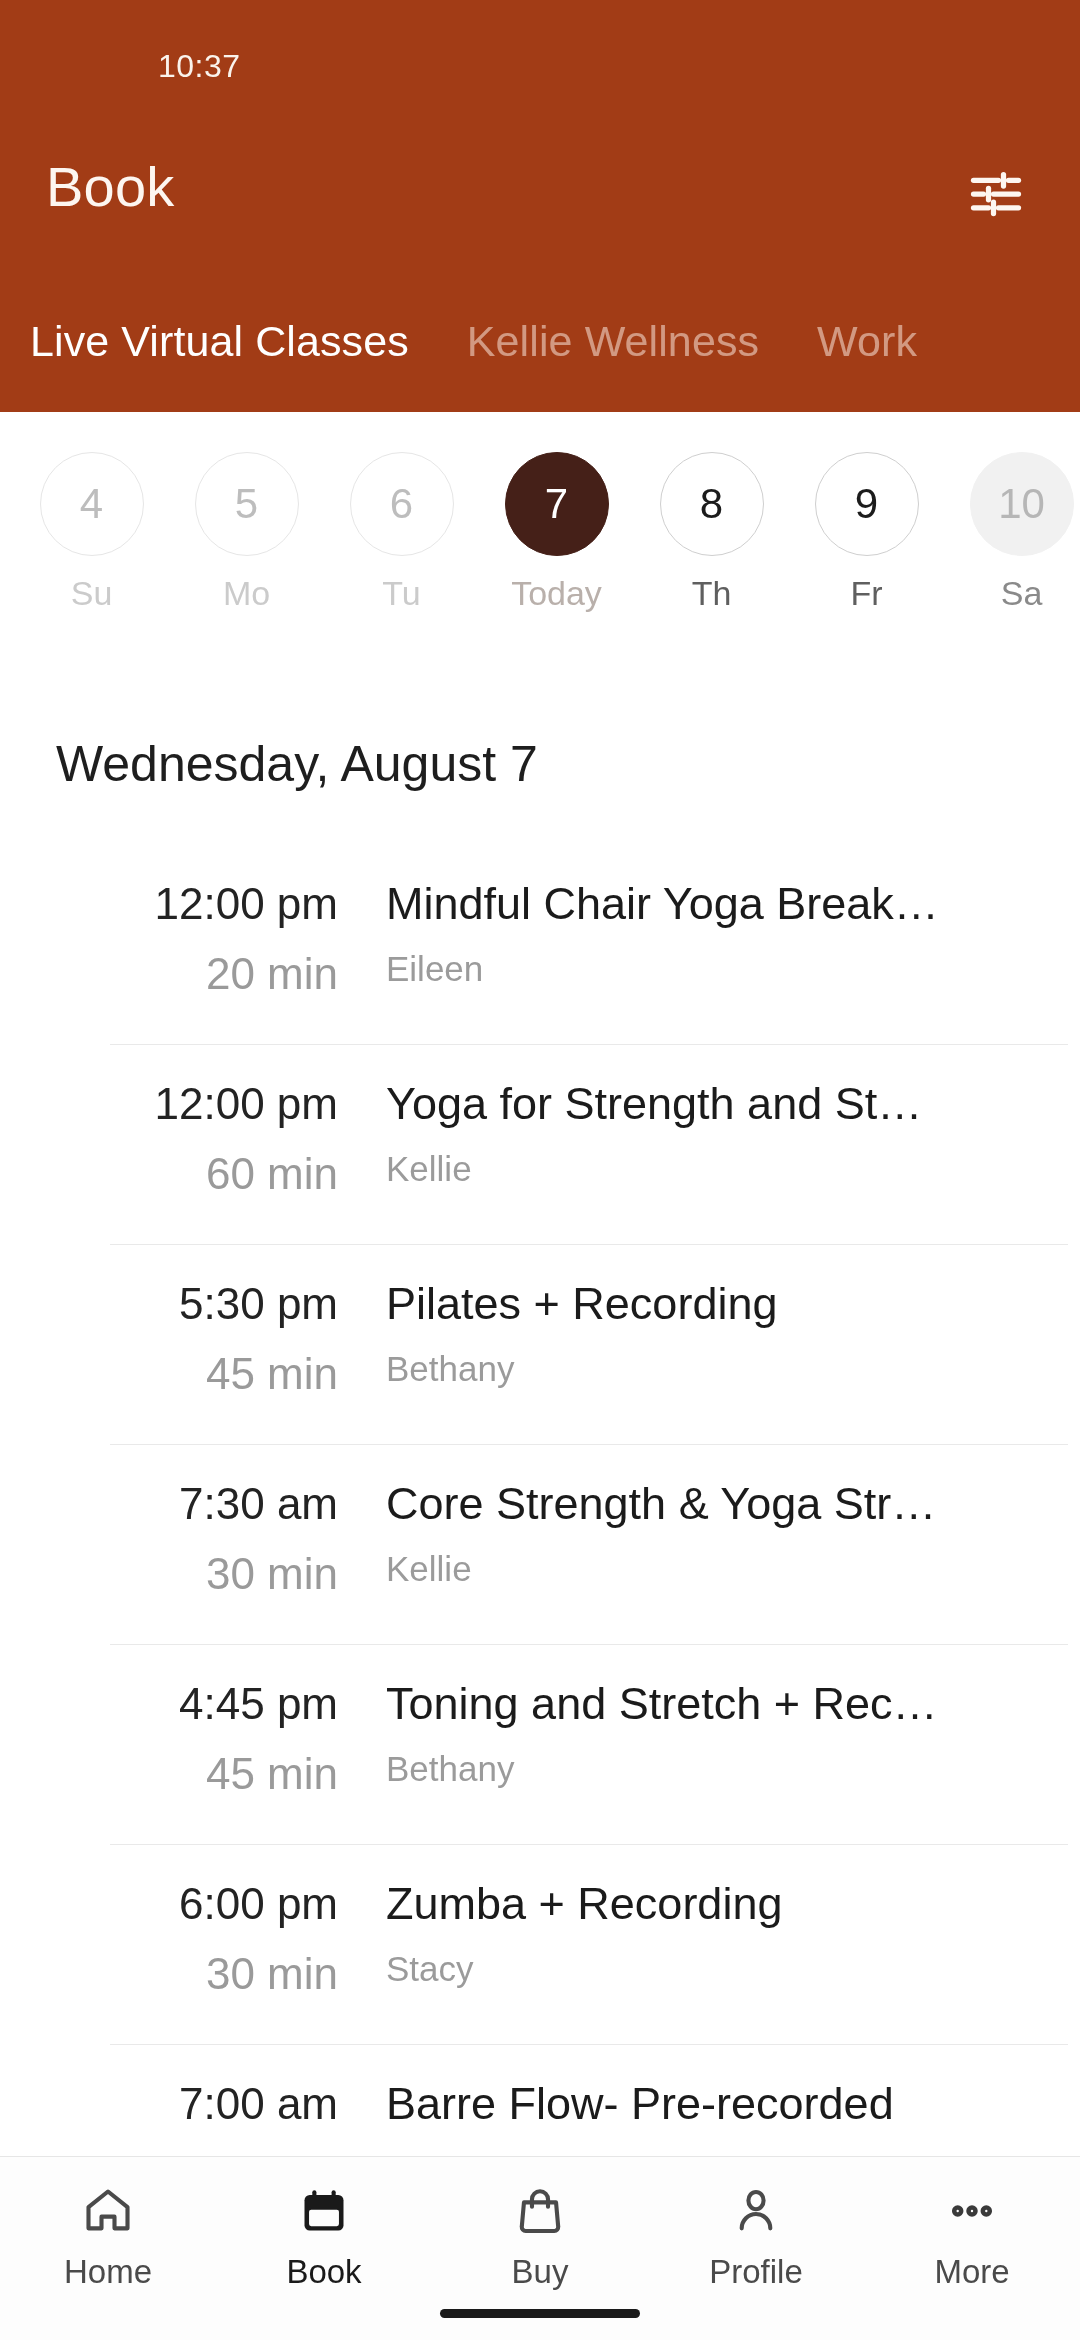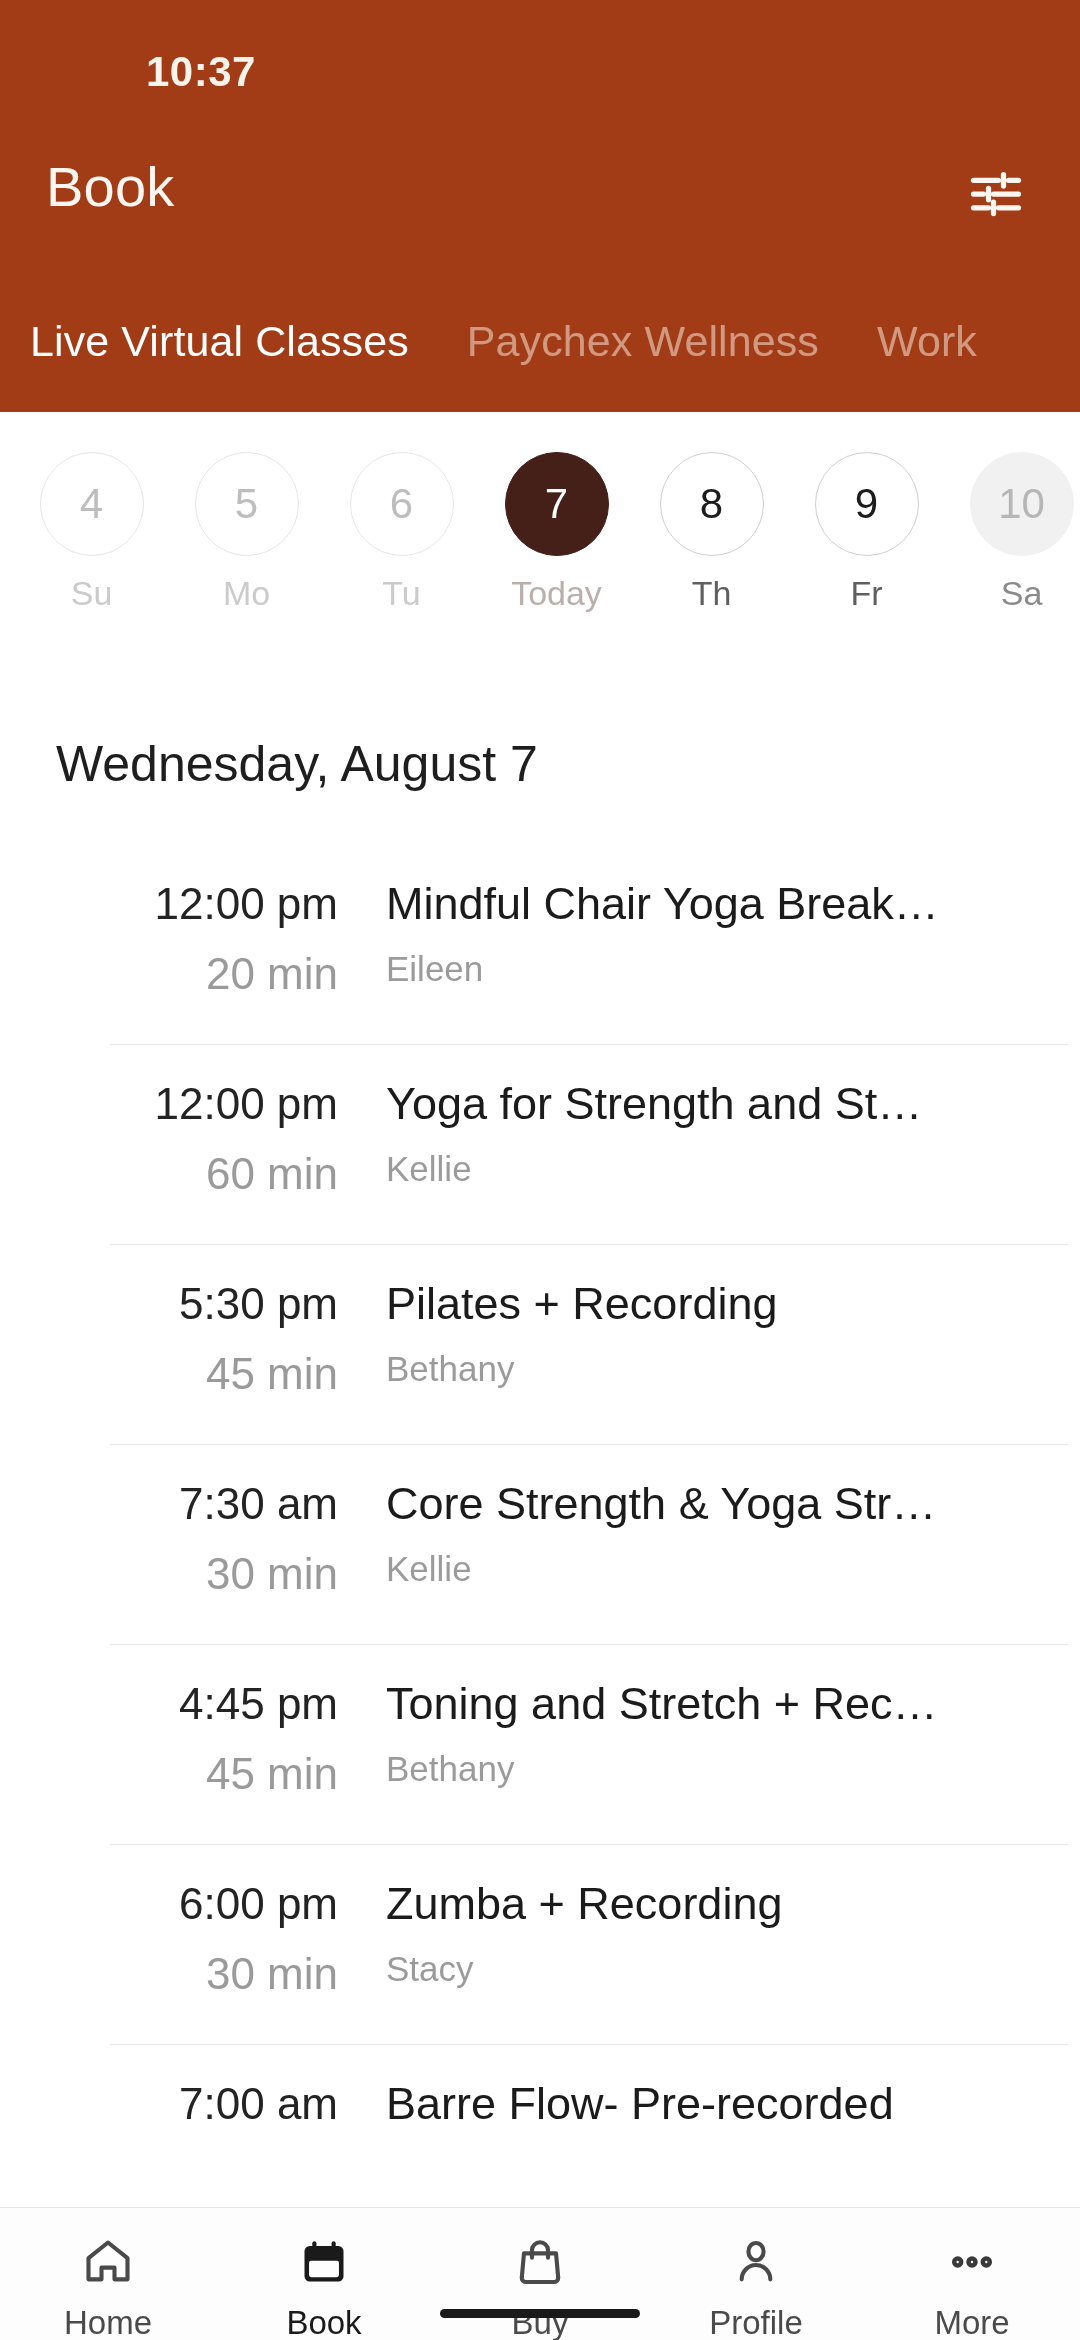--- a/index.html
+++ b/index.html
@@ -13,22 +13,22 @@
 
   
   .header {
     position:absolute; top:0; left:0; width:1080px; height:412px;
     background:#A23C16;
   }
   .statusbar {
     position:absolute; top:0; left:0; width:1080px; height:110px;
   }
   .status-time {
-    position:absolute; left:146px; top:48px;
-    font-size:42px; color:#FAF3EC; letter-spacing:0.5px;font-weight:bold;
+    position:absolute; left:158px; top:48px;
+    font-size:32px; color:#FAF3EC; letter-spacing:0.5px;
   }
   .appbar {
     position:absolute; top:110px; left:0; width:1080px; height:160px;
   }
   .app-title {
     position:absolute; left:46px; top:44px;
     font-size:56px; color:#FDF6F0; font-weight:400; letter-spacing:0.2px;
   }
   .filter-btn {
     position:absolute; right:42px; top:42px;
@@ -107,21 +107,21 @@
   .class-title {
     font-size:45px; color:#1B1B1B; line-height:1.1;
     white-space:nowrap; overflow:hidden;
   }
   .class-instructor {
     font-size:35px; color:#9B9B9B; margin-top:20px;
   }
 
   
   .bottomnav {
-    position:absolute; left:0; bottom:0; width:1080px; height:133px;
+    position:absolute; left:0; bottom:0; width:1080px; height:184px;
     background:#FDFDFD; border-top:1.5px solid #E6E6E6;
     display:flex; align-items:flex-start; padding-top:22px;
   }
   .navitem {
     flex:1 1 0; display:flex; flex-direction:column; align-items:center;
   }
   .navicon { height:64px; display:flex; align-items:center; justify-content:center; }
   .navlabel { font-size:33px; color:#4A4A4A; margin-top:10px; }
   .navitem.active .navlabel { color:#1A1A1A; }
   .homebar {
@@ -154,21 +154,21 @@
             <line x1="3" y1="17.5" x2="9" y2="17.5"></line>
             <line x1="13" y1="17.5" x2="21" y2="17.5"></line>
             <line x1="11" y1="15.2" x2="11" y2="19.8"></line>
           </svg>
         </span>
       </div>
     </div>
 
     <div class="tabs">
       <div class="tab active">Live Virtual Classes</div>
-      <div class="tab">Paychex Wellness</div>
+      <div class="tab">Kellie Wellness</div>
       <div class="tab">Work</div>
     </div>
   </div>
 
   <div class="datestrip">
 
     <div class="daycell">
       <div class="daycircle">4</div>
       <div class="daylabel">Su</div>
     </div>

